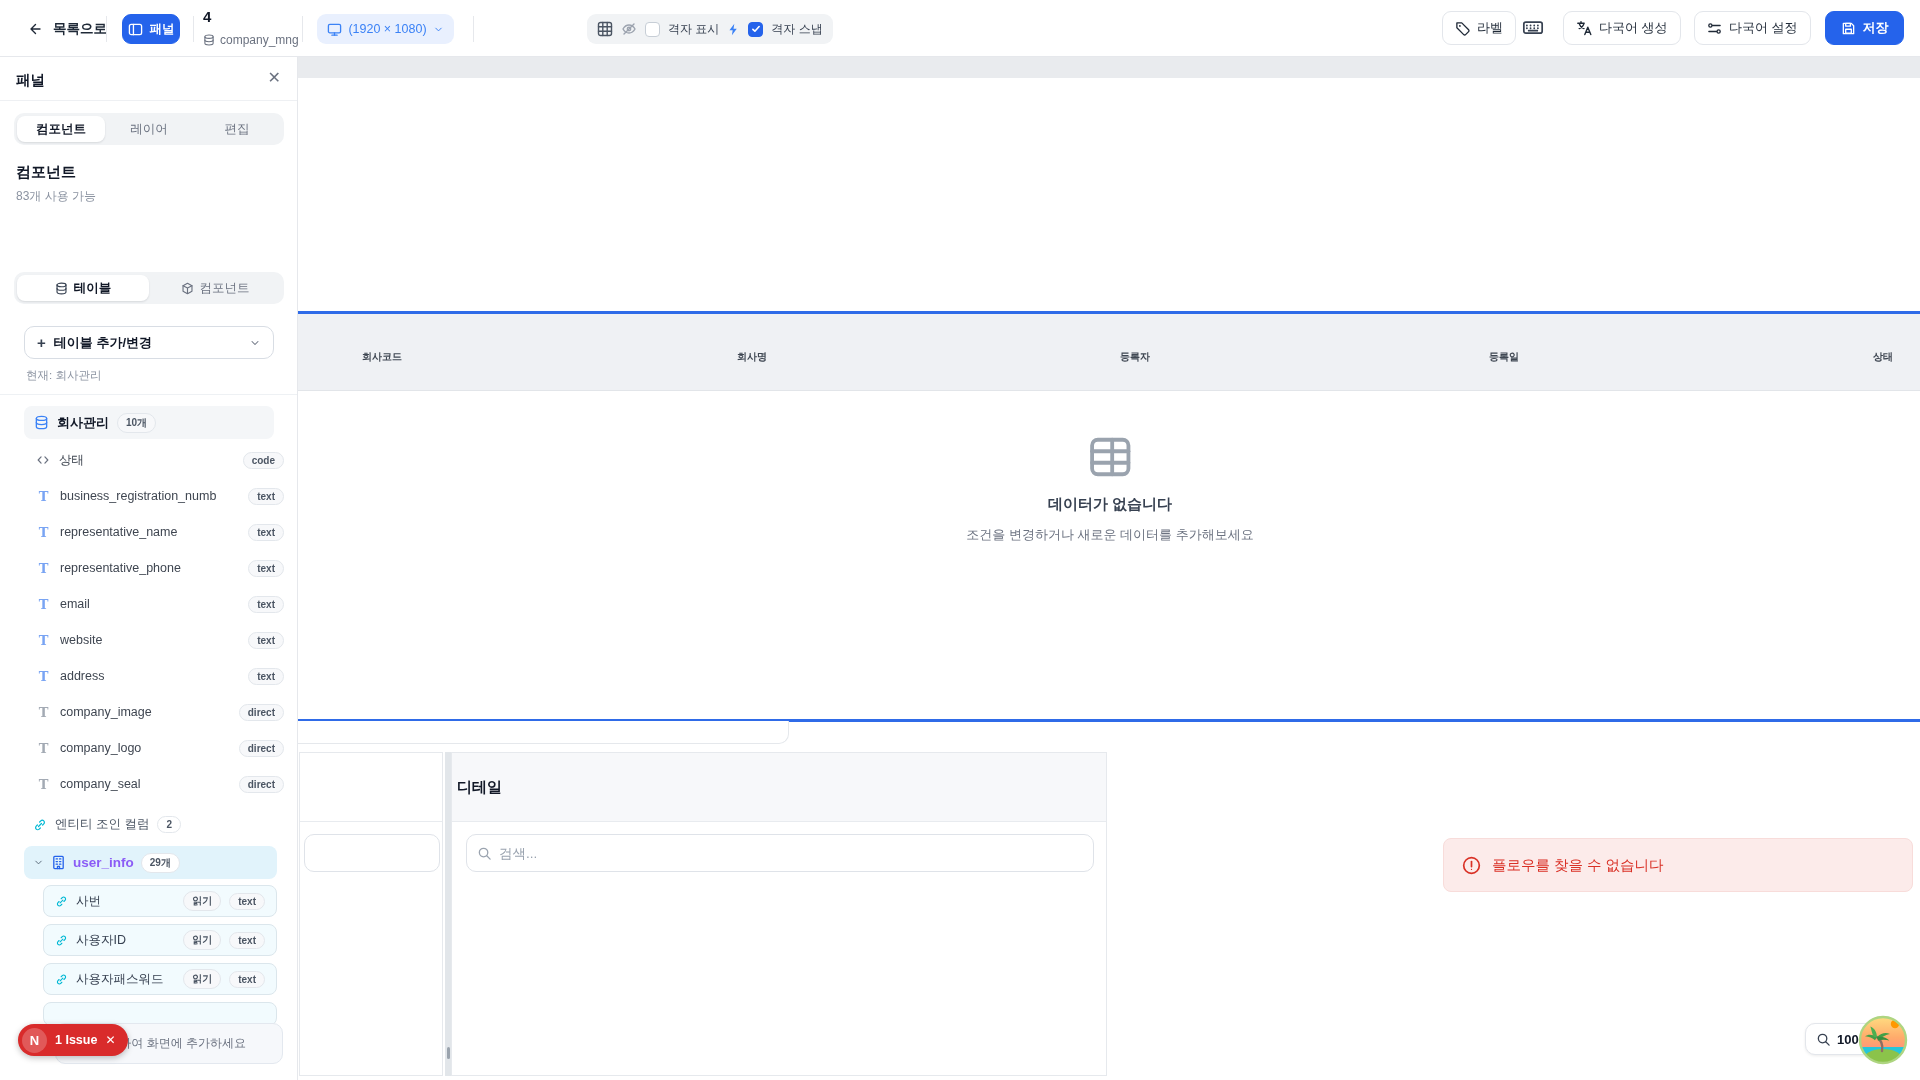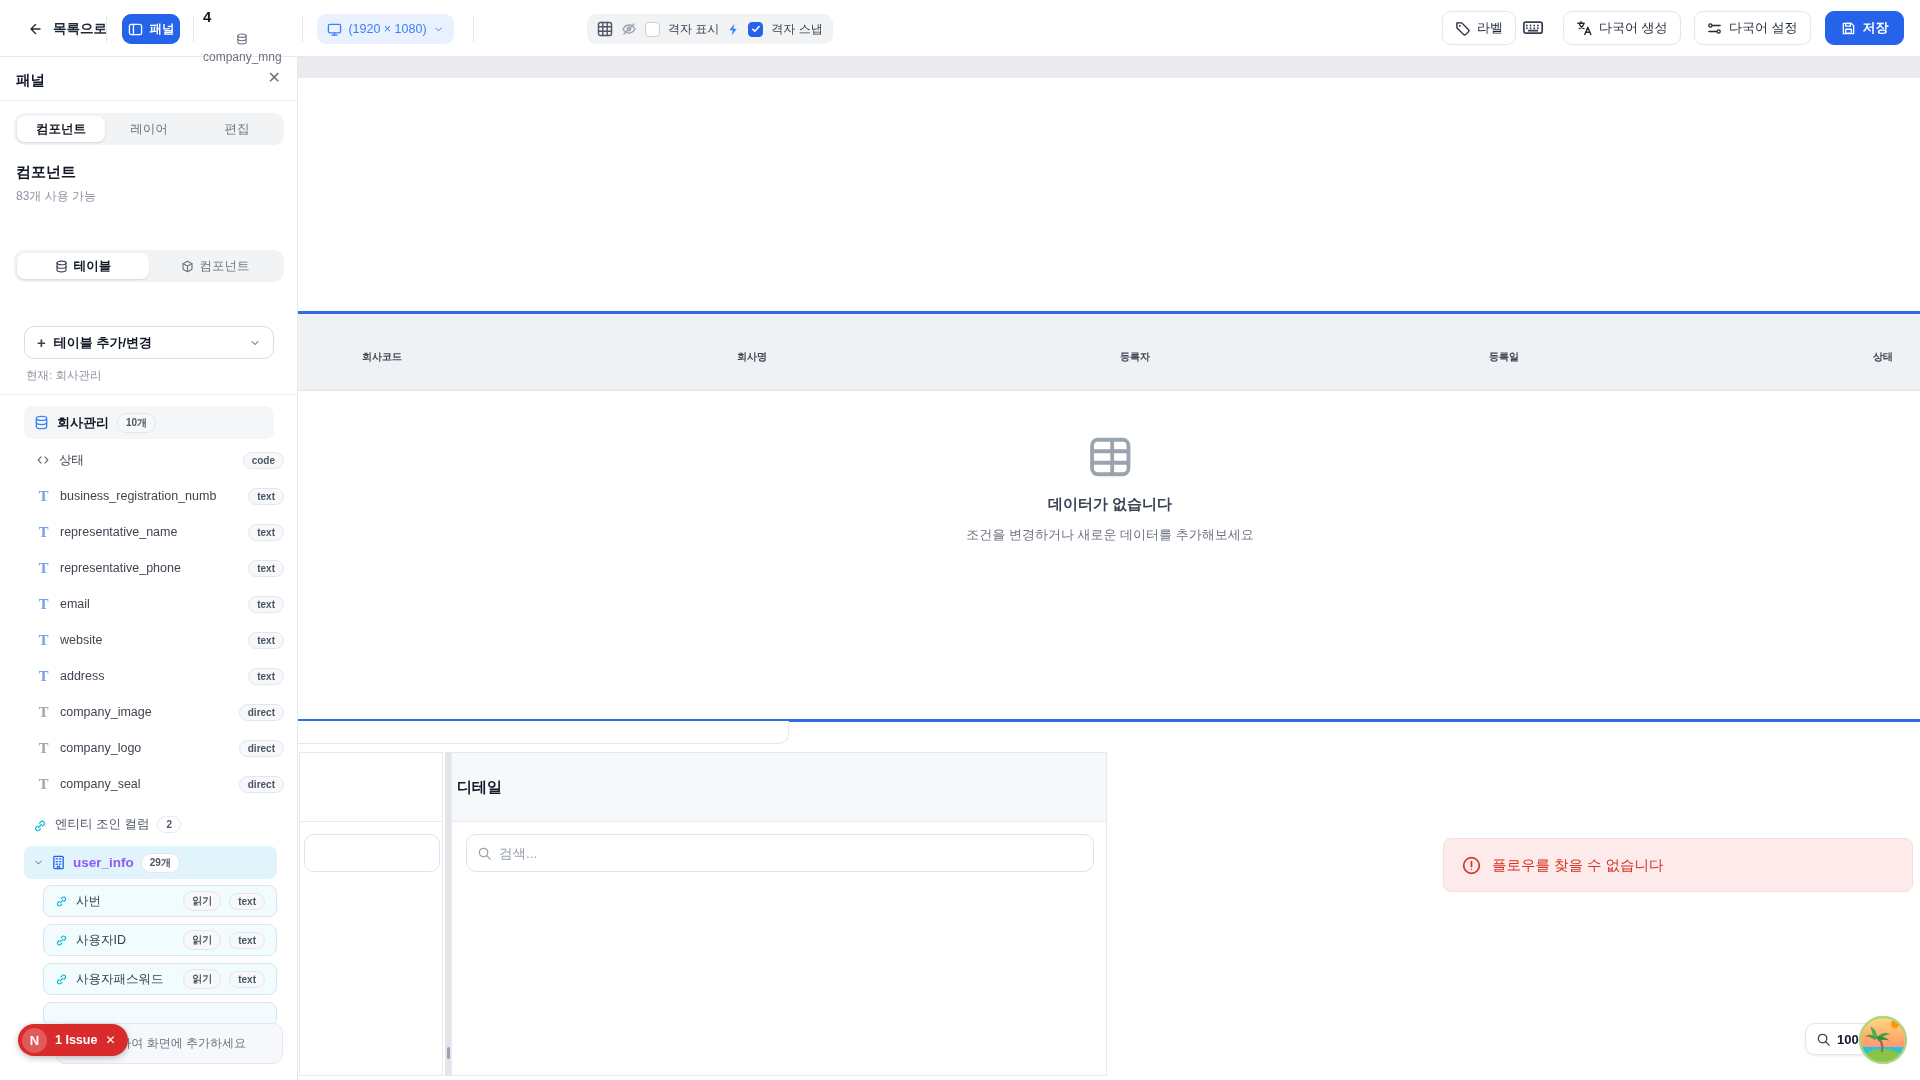--- a/index.html
+++ b/index.html
@@ -12,21 +12,21 @@
 
   
   .topbar { position:absolute; left:0; top:0; width:1920px; height:57px; background:#fff; border-bottom:1px solid #e6e8ec; z-index:40; }
   .tb-div { position:absolute; top:16px; width:1px; height:26px; background:#e6e8ec; }
   .tb-item { position:absolute; display:flex; align-items:center; gap:11px; }
   .back { left:26px; top:0; height:57px; color:#1f2937; font-weight:bold; font-size:13.5px; cursor:pointer; }
   .btn { display:inline-flex; align-items:center; justify-content:center; gap:7px; border-radius:9px; font-size:13px; background:#fff; border:1px solid #e3e6eb; color:#1f2937; cursor:pointer; }
   .btn.primary { background:#2563eb; border-color:#2563eb; color:#fff; font-weight:bold; }
   .panel-btn { left:122px; top:14px; width:58px; height:30px; font-size:12.5px; }
   .page-num { left:203px; top:8px; font-size:15px; font-weight:bold; color:#111827; }
-  .tbl-name { left:203px; top:33px; display:flex; align-items:center; gap:5px; color:#6b7280; font-size:12px;flex-direction:column; }
+  .tbl-name { left:203px; top:33px; display:flex; align-items:center; gap:5px; color:#6b7280; font-size:12px; }
   .res-pill { left:317px; top:14px; width:137px; height:30px; background:#e9f0fe; border-radius:9px; color:#3b82f6; font-size:12.5px; justify-content:center; display:flex; align-items:center; gap:6px; cursor:pointer; }
   .grid-group { left:587px; top:14px; height:30px; background:#f1f3f5; border-radius:9px; display:flex; align-items:center; gap:8px; padding:0 10px; font-size:12px; color:#374151; }
   .cbx { width:15px; height:15px; border-radius:4px; border:1.5px solid #c7ced6; background:#fff; }
   .cbx.on { background:#2563eb; border-color:#2563eb; display:flex; align-items:center; justify-content:center; }
   .tb-right { height:34px; top:11px; padding:0 12px; }
   .iconbtn { background:none; border:none; }
 
   
   .sidebar { position:absolute; left:0; top:57px; width:298px; height:1023px; background:#fff; border-right:1px solid #e6e8ec; z-index:30; }
   .sb-title { position:absolute; left:16px; top:14px; font-size:14.5px; font-weight:bold; color:#111827; }
@@ -47,21 +47,21 @@
   .sb-current { position:absolute; left:26px; top:311px; font-size:11.5px; color:#8b93a1; }
   .sb-line { position:absolute; left:0; top:337px; width:100%; height:1px; background:#eef1f4; }
   .badge { display:inline-flex; align-items:center; background:#f7f8fa; border:1px solid #e3e7ec; border-radius:999px; padding:2px 8px; font-size:10px; font-weight:bold; color:#4b5563; white-space:nowrap; }
   .root-row { position:absolute; left:24px; top:349px; width:250px; height:33px; background:#f4f6f8; border-radius:8px; display:flex; align-items:center; gap:8px; padding:0 10px; cursor:pointer; }
   .root-row .lbl { font-size:13px; font-weight:bold; color:#111827; }
   .tree-row { position:absolute; left:24px; width:262px; height:36px; display:flex; align-items:center; padding-left:12px; cursor:pointer; }
   .tree-row .lbl { font-size:12.5px; color:#3f4651; margin-left:9px; max-width:158px; overflow:hidden; white-space:nowrap; }
   .tree-row .badge { position:absolute; right:2px; }
   .t-ico { font-family:"DejaVu Serif","Liberation Serif",serif; font-weight:bold; font-size:13px; width:15px; text-align:center; }
   .t-blue { color:#79a4f3; } .t-gray { color:#a3aab4; }
-  .join-sec { position:absolute; left:33px; top:759px; display:flex; align-items:flex-end; gap:8px; }
+  .join-sec { position:absolute; left:33px; top:759px; display:flex; align-items:center; gap:8px; }
   .join-sec .lbl { font-size:12.5px; color:#4b5563; }
   .join-badge { background:#fff; }
   .ui-row { position:absolute; left:24px; top:789px; width:253px; height:33px; background:#e1f3fb; border-radius:8px; display:flex; align-items:center; gap:7px; padding:0 9px; cursor:pointer; }
   .ui-row .lbl { font-size:13.5px; font-weight:bold; color:#8b5cf6; }
   .ui-row .badge { background:#fff; }
   .child-row { position:absolute; left:43px; width:234px; height:32px; background:#f2fbfe; border:1px solid #dbe6ec; border-radius:8px; display:flex; align-items:center; gap:8px; padding:0 11px; cursor:pointer; }
   .child-row .lbl { font-size:12.5px; color:#374151; flex:1; }
   .hint-box { position:absolute; left:55px; top:966px; width:228px; height:41px; background:#f6f8fb; border:1px solid #e3e8ef; border-radius:10px; display:flex; align-items:center; justify-content:flex-end; padding-right:36px; font-size:12px; color:#6b7280; overflow:hidden; }
   .issue-pill { position:absolute; left:18px; top:967px; height:32px; background:#d92b2b; border-radius:999px; display:flex; align-items:center; gap:8px; padding:0 13px 0 4px; box-shadow:0 2px 6px rgba(0,0,0,.25); cursor:pointer; }
   .issue-pill .n { width:25px; height:25px; border-radius:50%; background:rgba(255,255,255,.22); color:#fff; font-weight:bold; font-size:13px; display:flex; align-items:center; justify-content:center; }
@@ -231,21 +231,21 @@
     <div class="seg" style="top:56px">
       <div class="s on">컴포넌트</div>
       <div class="s">레이어</div>
       <div class="s">편집</div>
     </div>
 
     <div class="sb-h1">컴포넌트</div>
     <div class="sb-sub">83개 사용 가능</div>
 
 
-    <div class="seg" style="top:193px">
+    <div class="seg" style="top:215px">
       <div class="s on">
         <span style="color:#374151">
             <svg class="ico" width="13" height="13" viewBox="0 0 16 16">
               <ellipse cx="8" cy="3.6" rx="5.5" ry="2.2"></ellipse>
               <path d="M2.5 3.6v8.8c0 1.2 2.5 2.2 5.5 2.2s5.5-1 5.5-2.2V3.6"></path>
               <path d="M2.5 8c0 1.2 2.5 2.2 5.5 2.2S13.5 9.2 13.5 8"></path>
             </svg>
           </span>
         <span>테이블</span>
       </div>

